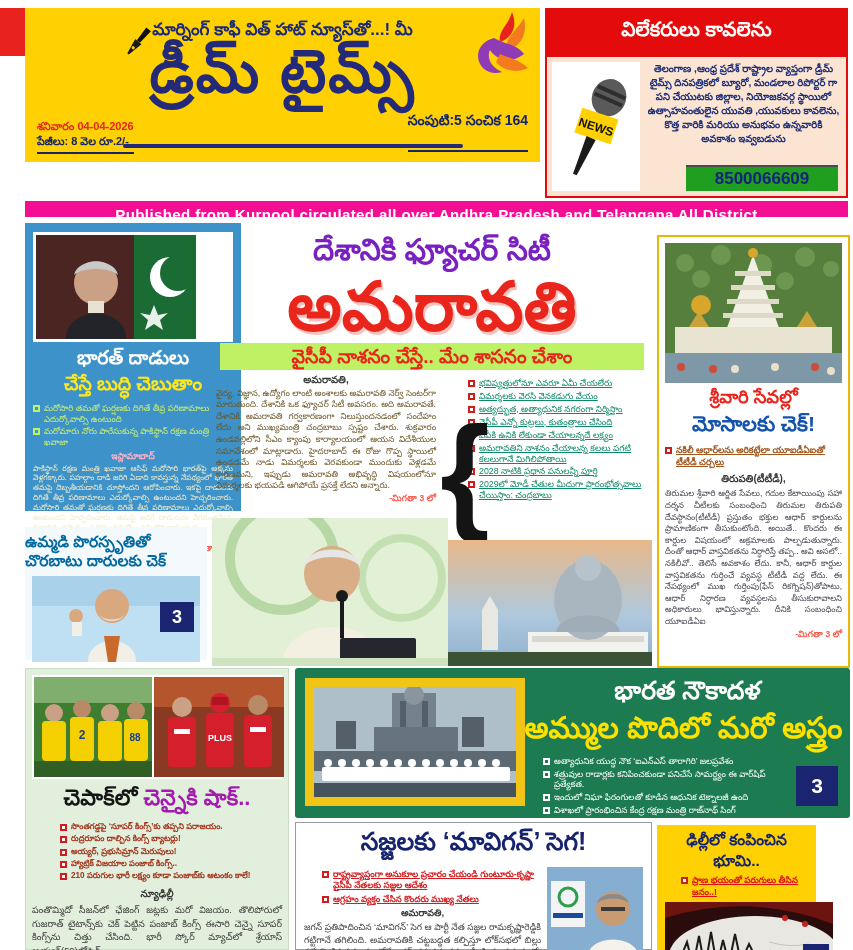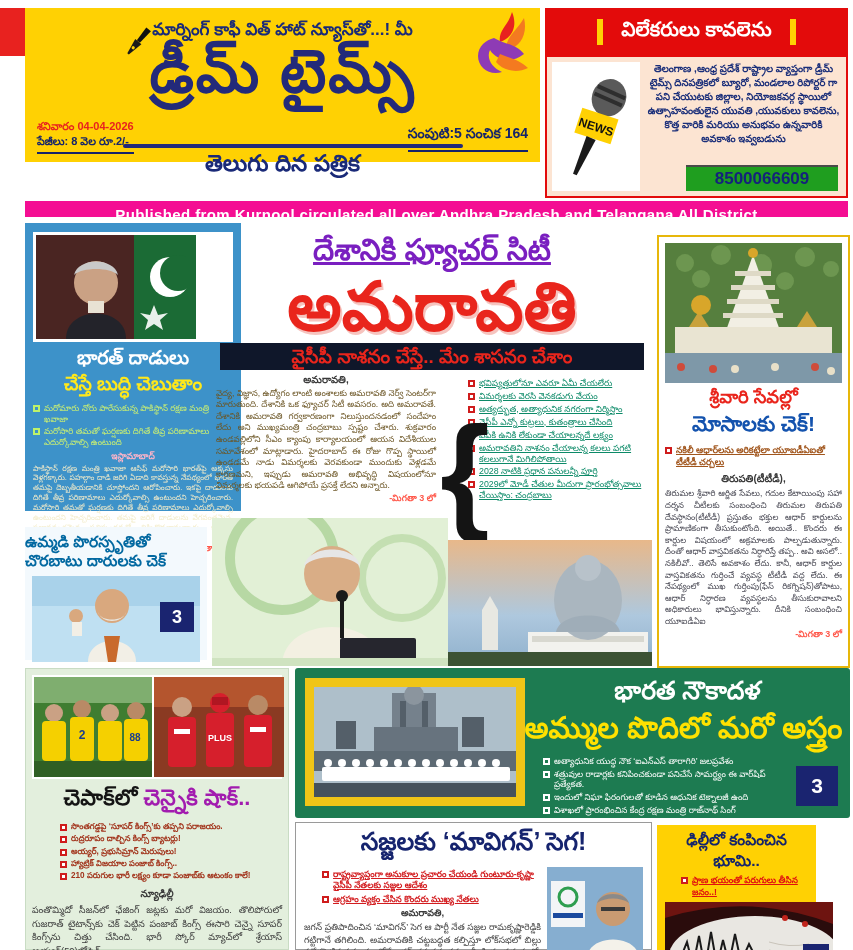--- a/index.html
+++ b/index.html
@@ -12,25 +12,25 @@
   .masthead { position:absolute; left:25px; top:8px; width:515px; height:154px; background:#ffd103; }
   .tagline { position:absolute; top:12px; left:0; width:100%; text-align:center; color:#1a2a78; font-weight:bold; font-size:17px; }
   .pen-icon { position:absolute; left:88px; top:14px; }
   .flame-icon { position:absolute; right:8px; top:2px; }
   .mast-title { position:absolute; top:34px; left:0; width:100%; text-align:center; color:#232a7a; font-weight:800; font-size:60px; letter-spacing:2px; line-height:1.0; }
   .title-underline { position:absolute; top:136px; left:98px; width:340px; height:4px; background:#232a7a; border-radius:2px; }
   .mast-subtitle { position:absolute; top:142px; left:0; width:100%; text-align:center; color:#1a2a78; font-weight:800; font-size:23px; }
   .date-block { position:absolute; left:12px; bottom:8px; border-bottom:2px solid #15246b; padding-bottom:2px; }
   .date-line { color:#e8221f; font-weight:bold; font-size:11px; }
   .pages-line { color:#15246b; font-weight:bold; font-size:11px; }
-  .issue-line { position:absolute; right:12px; bottom:10px; color:#15246b; font-weight:800; font-size:14px; border-bottom:2px solid #15246b; padding-bottom:5px; }
+  .issue-line { position:absolute; right:12px; bottom:10px; color:#15246b; font-weight:800; font-size:14px; border-bottom:2px solid #15246b; padding-bottom:18px; }
 
   
   .recruit { position:absolute; left:545px; top:8px; width:303px; height:190px; }
-  .recruit-header { height:47px; background:#e30b0b; display:flex; align-items:center; justify-content:center; gap:18px; }
+  .recruit-header { height:47px; background:#e30b0b; display:flex; align-items:center; justify-content:center; gap:18px;flex-direction:column; }
   .recruit-header .bar { width:6px; height:26px; background:#ffd103; }
   .recruit-title { color:#ffffff; font-weight:800; font-size:20px; }
   .recruit-body { position:relative; height:143px; background:#fce4d2; border:2px solid #e30b0b; display:flex; }
   .mic-wrap { width:88px; margin:5px; background:#ffffff; display:flex; align-items:center; justify-content:center; }
   .recruit-text { flex:1; padding:5px 6px 0 2px; color:#1b2f7a; font-size:10px; line-height:1.4; text-align:center; font-weight:bold; }
   .phone-btn { position:absolute; right:8px; bottom:5px; width:152px; height:26px; background:#1f9e1f; border-top:2px solid #4a4a4a; color:#14227c; font-weight:800; font-size:17px; text-align:center; line-height:24px; }
 
   
   .pub-strip { position:absolute; left:25px; top:201px; width:823px; height:16px; background:#f40e93; color:#ffffff; font-weight:800; font-size:15px; text-align:center; line-height:27px; letter-spacing:.4px; }
 
@@ -52,23 +52,23 @@
 
   
   .shah-box { position:absolute; left:25px; top:527px; width:182px; height:133px; background:#f3f9fd; padding-top:5px; }
   .shah-h { text-align:left; color:#0369a1; font-weight:800; font-size:15.5px; line-height:1.25; }
   .shah-photo { position:relative; margin:5px auto 0; width:168px; height:86px; }
   .badge3 { position:absolute; background:#1a2470; color:#ffffff; font-weight:800; text-align:center; }
   .shah-photo .badge3 { right:6px; top:26px; width:34px; height:30px; font-size:18px; line-height:30px; }
 
   
   .lead { position:absolute; left:212px; top:233px; width:440px; height:433px; }
-  .kicker { text-align:center; color:#7a1fc0; font-weight:800; font-size:30px;text-decoration:underline; }
+  .kicker { text-align:center; color:#7a1fc0; font-weight:800; font-size:30px; }
   .lead-headline { text-align:center; color:#e9251c; font-weight:800; font-size:68px; line-height:.95; text-shadow:2px 3px 0 #f6c4bf; }
-  .strap { margin:4px 8px 0; background:#0f172a; color:#e9251c; font-weight:800; font-size:19px; text-align:center; height:27px; line-height:27px; }
+  .strap { margin:4px 8px 0; background:#bef264; color:#e9251c; font-weight:800; font-size:19px; text-align:center; height:27px; line-height:27px; }
   .lead-cols { display:flex; margin-top:4px; }
   .lead-bodycol { width:228px; padding:0 4px; }
   .lead-dateline, .dateline { text-align:center; color:#3a3a3a; font-weight:bold; font-size:10px; }
   .lead-text { color:#6b5524; font-size:8.6px; line-height:1.35; text-align:justify; }
   .brace { width:26px; font-size:128px; line-height:.9; color:#141414; font-weight:bold; transform:translateY(40px); }
   .lead-points { flex:1; padding-left:2px; }
   .lead-points span.t { color:#0c8a68; font-size:8.8px; line-height:1.25; text-decoration:underline; }
   .lead-photos { position:absolute; left:0; bottom:0; width:100%; display:flex; align-items:flex-end; }
 
   
@@ -140,21 +140,20 @@
     <span class="flame-icon">
       <svg width="78" height="86" viewBox="0 0 78 86">
         <path d="M58 2 C54 16 44 20 46 32 C58 28 64 16 58 2Z" fill="#e8221f"></path>
         <path d="M70 8 C62 22 52 26 52 40 C66 38 74 24 70 8Z" fill="#f47a20"></path>
         <path d="M40 28 C50 34 62 34 70 44 C58 54 42 50 36 40 C32 48 38 58 48 62 C36 66 24 58 24 46 C24 36 32 30 40 28Z" fill="#8e3bb5"></path>
         <path d="M46 44 C56 48 66 50 74 58 C62 64 48 60 42 52Z" fill="#f47a20"></path>
       </svg>
     </span>
     <div class="mast-title">డ్రీమ్ టైమ్స్</div>
     <div class="title-underline"></div>
-    <div class="mast-subtitle">తెలుగు దిన పత్రిక</div>
     <div class="date-block">
       <div class="date-line">శనివారం 04-04-2026</div>
       <div class="pages-line">పేజీలు: 8 వెల రూ.2/-</div>
     </div>
     <div class="issue-line">సంపుటి:5 సంచిక 164</div>
   </header>
 
   <aside class="recruit">
     <div class="recruit-header">
       <span class="bar"></span>
@@ -193,25 +192,25 @@
         <circle cx="60" cy="48" r="22" fill="#caa184"></circle>
         <path d="M38 40 C42 22 78 22 82 40 C74 32 46 32 38 40Z" fill="#c9c9c9"></path>
         <rect x="52" y="66" width="16" height="12" fill="#e8e2d4"></rect>
       </svg>
     </div>
     <h2 class="pak-h1">భారత్ దాడులు</h2>
     <h2 class="pak-h2">చేస్తే బుద్ధి చెబుతాం</h2>
     <ul class="blist">
       <li>
           <span class="sq lime"></span>
+          <span class="t">మరోసారి తమతో ఘర్షణకు దిగితే తీవ్ర పరిణామాలు ఎదుర్కోవాల్సి ఉంటుంది</span>
+        </li>
+      <li>
+          <span class="sq lime"></span>
           <span class="t">మరోమారు నోరు పారేసుకున్న పాకిస్థాన్ రక్షణ మంత్రి ఖవాజా</span>
-        </li>
-      <li>
-          <span class="sq lime"></span>
-          <span class="t">మరోసారి తమతో ఘర్షణకు దిగితే తీవ్ర పరిణామాలు ఎదుర్కోవాల్సి ఉంటుంది</span>
         </li>
     </ul>
     <div class="pak-date">ఇస్లామాబాద్</div>
     <p class="pak-body">పాకిస్థాన్ రక్షణ మంత్రి ఖవాజా ఆసిఫ్ మరోసారి భారత్‌పై అక్కసు వెళ్లగక్కారు. పహల్గాం దాడి జరిగి ఏడాది కావస్తున్న నేపథ్యంలో భారత్ తమపై దెబ్బతీయడానికి చూస్తోందని ఆరోపించారు. ఇకపై దాడులకు దిగితే తీవ్ర పరిణామాలు ఎదుర్కోవాల్సి ఉంటుందని హెచ్చరించారు. మరోసారి తమతో ఘర్షణకు దిగితే తీవ్ర పరిణామాలు ఎదుర్కోవాల్సి ఉంటుందని హెచ్చరించారు. తమపై జరిగే దాడులను వేగవంతమైన, ప్రభావవంతమైన ప్రతిస్పందనతో తిప్పికొడతామన్నారు. ఇటీవలి యుద్ధాన్ని అణచడంలో తామే పాత్ర పోషించామని చెప్పారు.</p>
     <div class="cont-row"><span class="cont-red">-మిగతా 3 లో</span></div>
   </article>
 
   <article class="shah-box">
     <h2 class="shah-h">ఉమ్మడి పొరస్పృతితో చొరబాటు దారులకు చెక్</h2>
     <div class="shah-photo">

